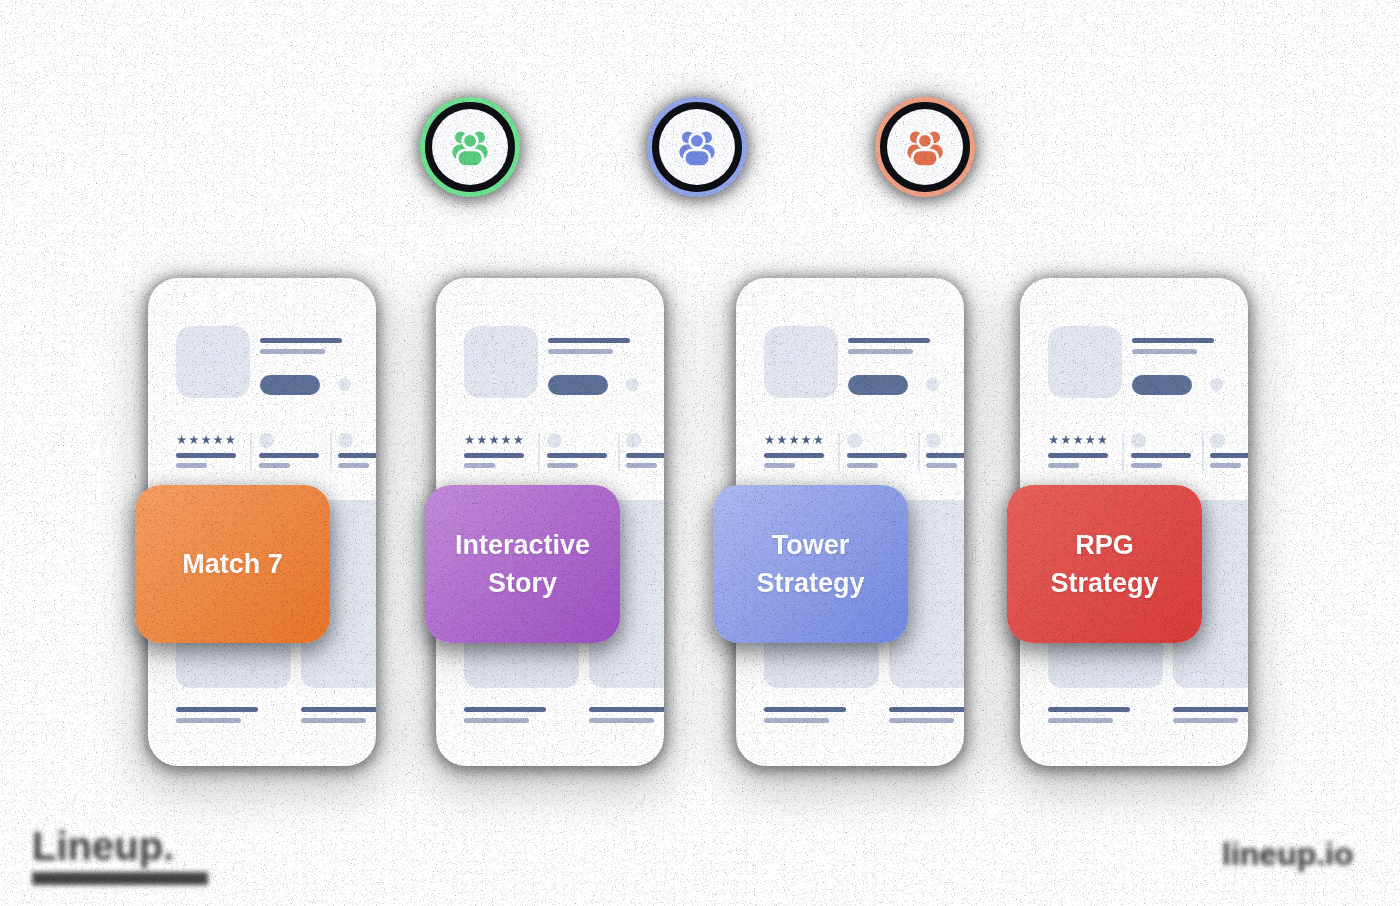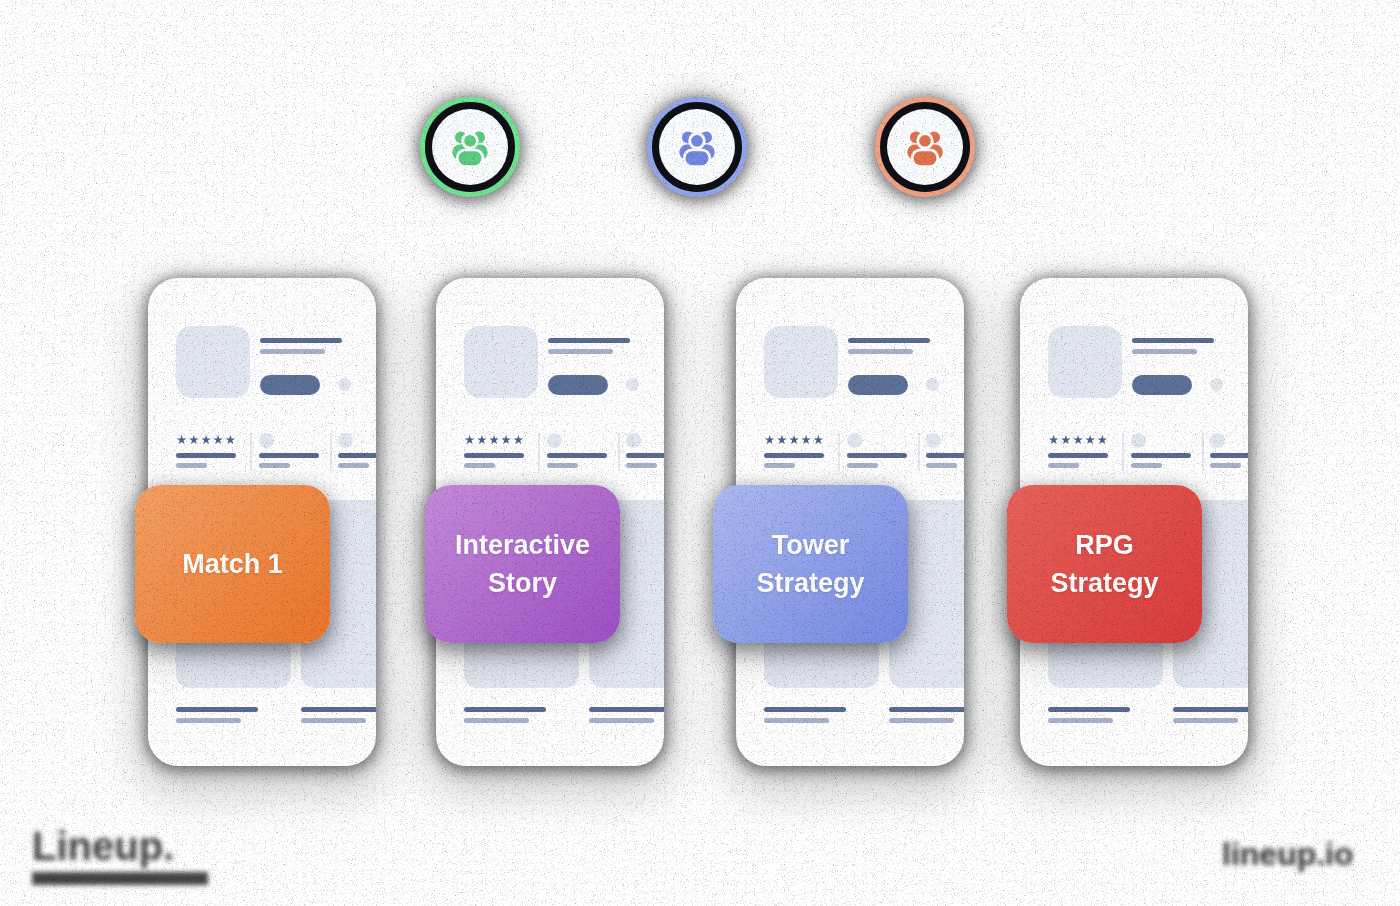--- a/index.html
+++ b/index.html
@@ -298,21 +298,21 @@
       </div>
       <div class="ccol c1">
         <div class="line"></div>
         <div class="line light"></div>
       </div>
     </div>
   </div>
 </div>
 
   <div class="genre-card gc0" style="background: linear-gradient(135deg, rgb(245, 160, 101), rgb(234, 116, 40));">
-    <span class="gc-label">Match 1</span>
+    <span class="gc-label">Match 7</span>
   </div>
   <div class="genre-card gc1" style="background: linear-gradient(135deg, rgb(196, 140, 218), rgb(157, 79, 196)); justify-content: center;">
     <span class="gc-label">Interactive
 Story</span>
   </div>
   <div class="genre-card gc2" style="background: linear-gradient(135deg, rgb(173, 186, 241), rgb(115, 136, 226));">
     <span class="gc-label">Tower
 Strategy</span>
   </div>
   <div class="genre-card gc3" style="background: linear-gradient(135deg, rgb(232, 98, 91), rgb(216, 59, 59));">

